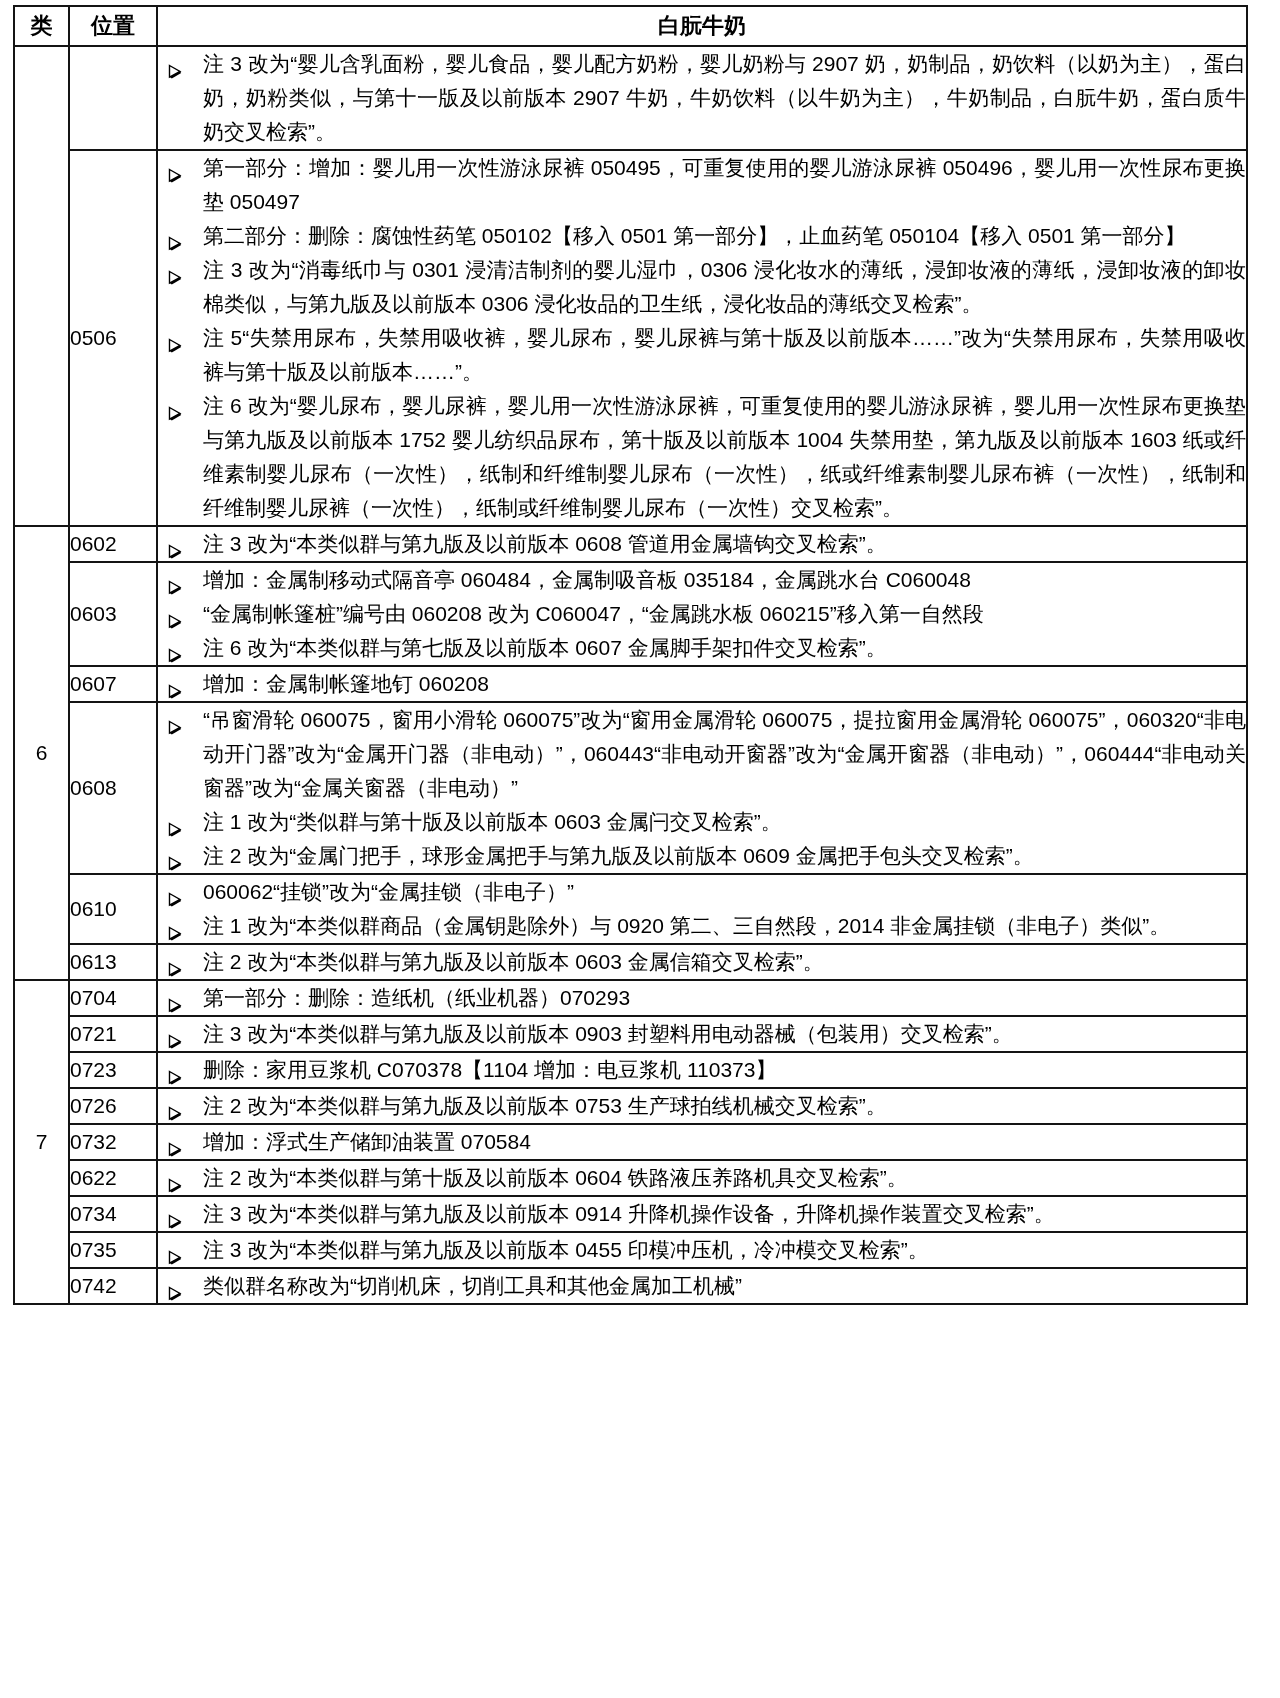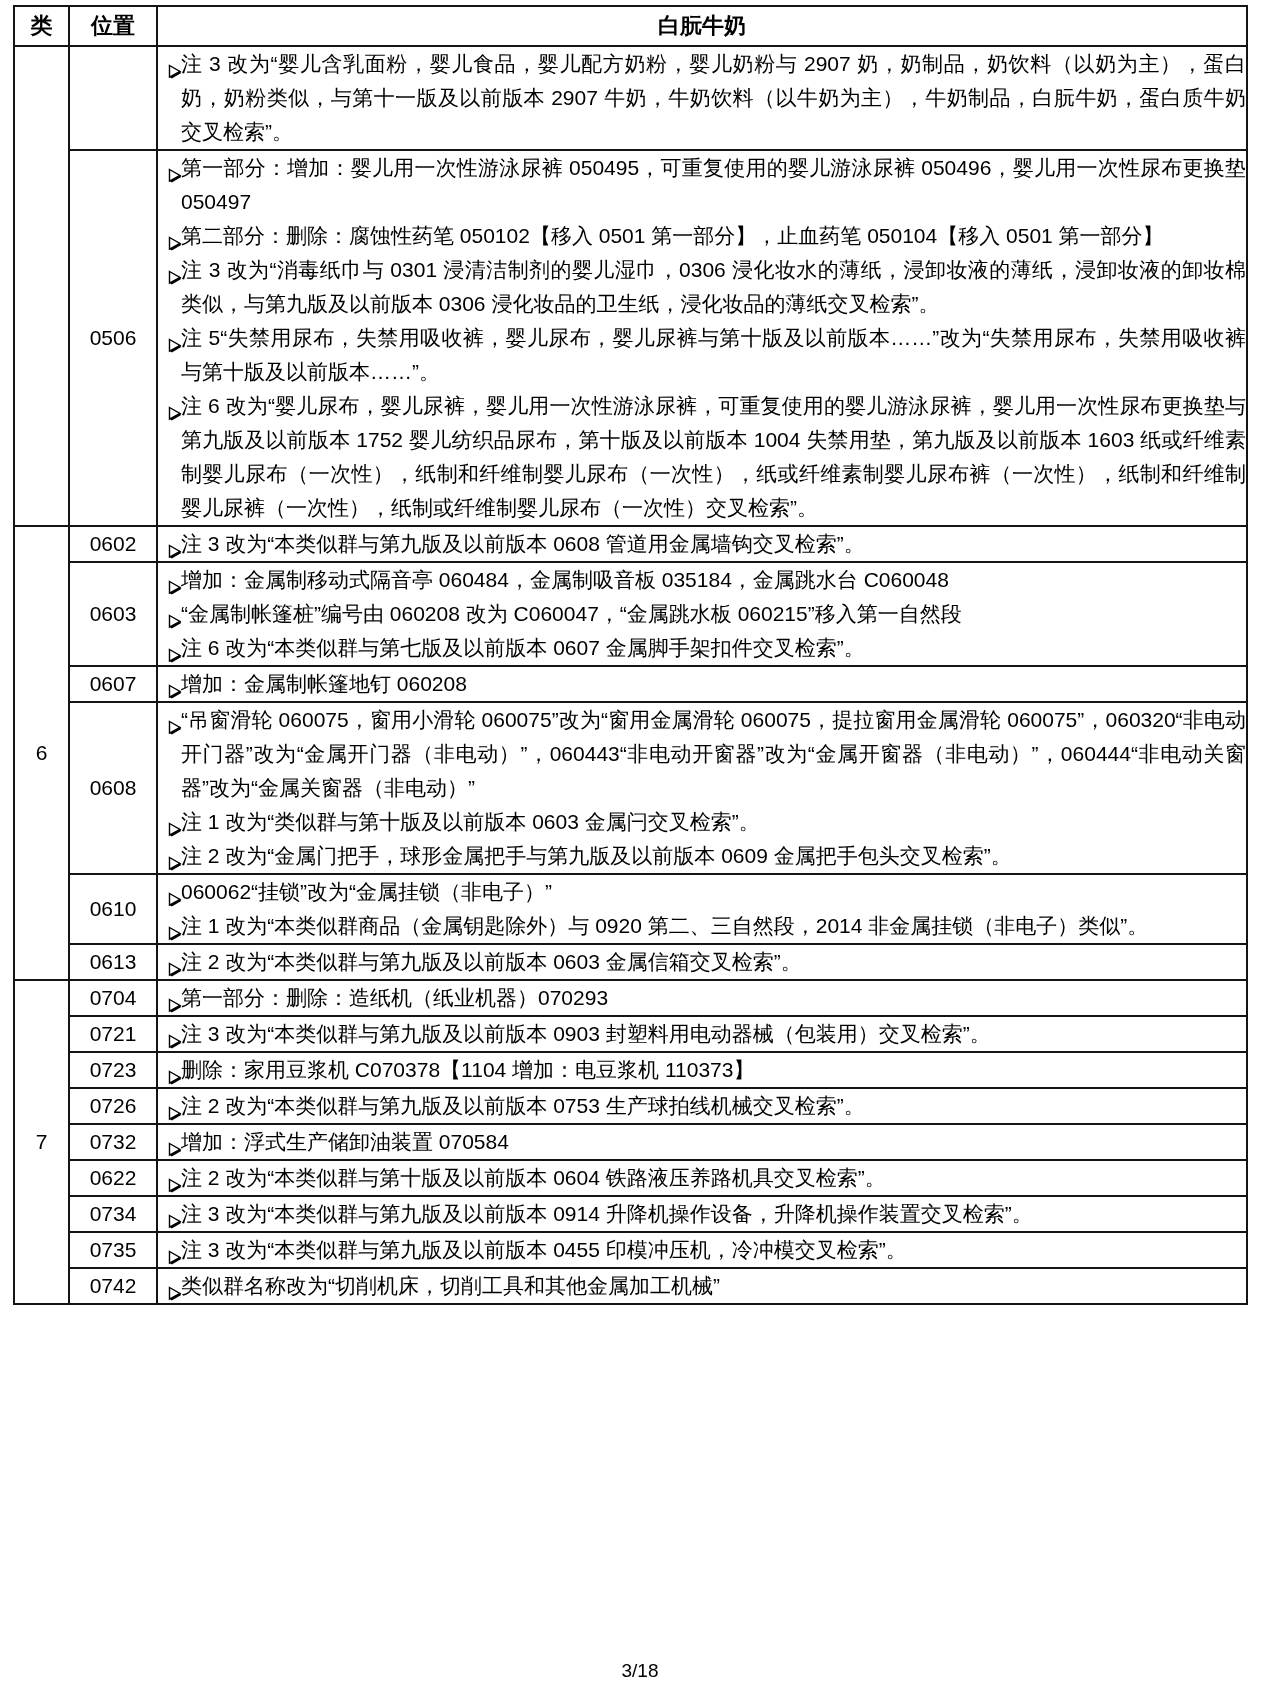--- a/index.html
+++ b/index.html
@@ -33,31 +33,31 @@
     font-weight: bold;
     text-align: center;
     vertical-align: middle;
   }
   td.class-cell {
     text-align: center;
     vertical-align: middle;
     font-size: 21px;
   }
   td.pos-cell {
-    text-align: center;
+    text-align: left;
     vertical-align: middle;
     font-size: 21px;
   }
   td.content-cell {
     vertical-align: middle;
     padding: 6px 12px 6px 0;
   }
   .item {
     position: relative;
-    padding-left: 23px;
+    padding-left: 45px;
     font-size: 21px;
     line-height: 34px;
     text-align: justify;
   }
   .bullet {
     position: absolute;
     left: 9px; top: 9px;
     width: 16px; height: 16px;
   }
   .footer {
@@ -276,15 +276,14 @@
           <td class="content-cell">
             <div class="item"><span class="bullet"><svg width="16" height="16" viewBox="0 0 16 16" aria-hidden="true">
                   <path d="M2.5 1.5 L13 7.4 L2.5 13 Z" fill="#ffffff" stroke="#000000" stroke-width="1.4"></path>
                   <path d="M2.8 13 L13 7.4 L14.2 9 L4.8 14.4 Z" fill="#000000"></path>
                 </svg></span><span>类似群名称改为“切削机床，切削工具和其他金属加工机械”</span></div>
           </td>
         </tr>
       </tbody>
   </table>
 
-  <div class="footer">3/18</div>
 
 </div>
 
 </body></html>

